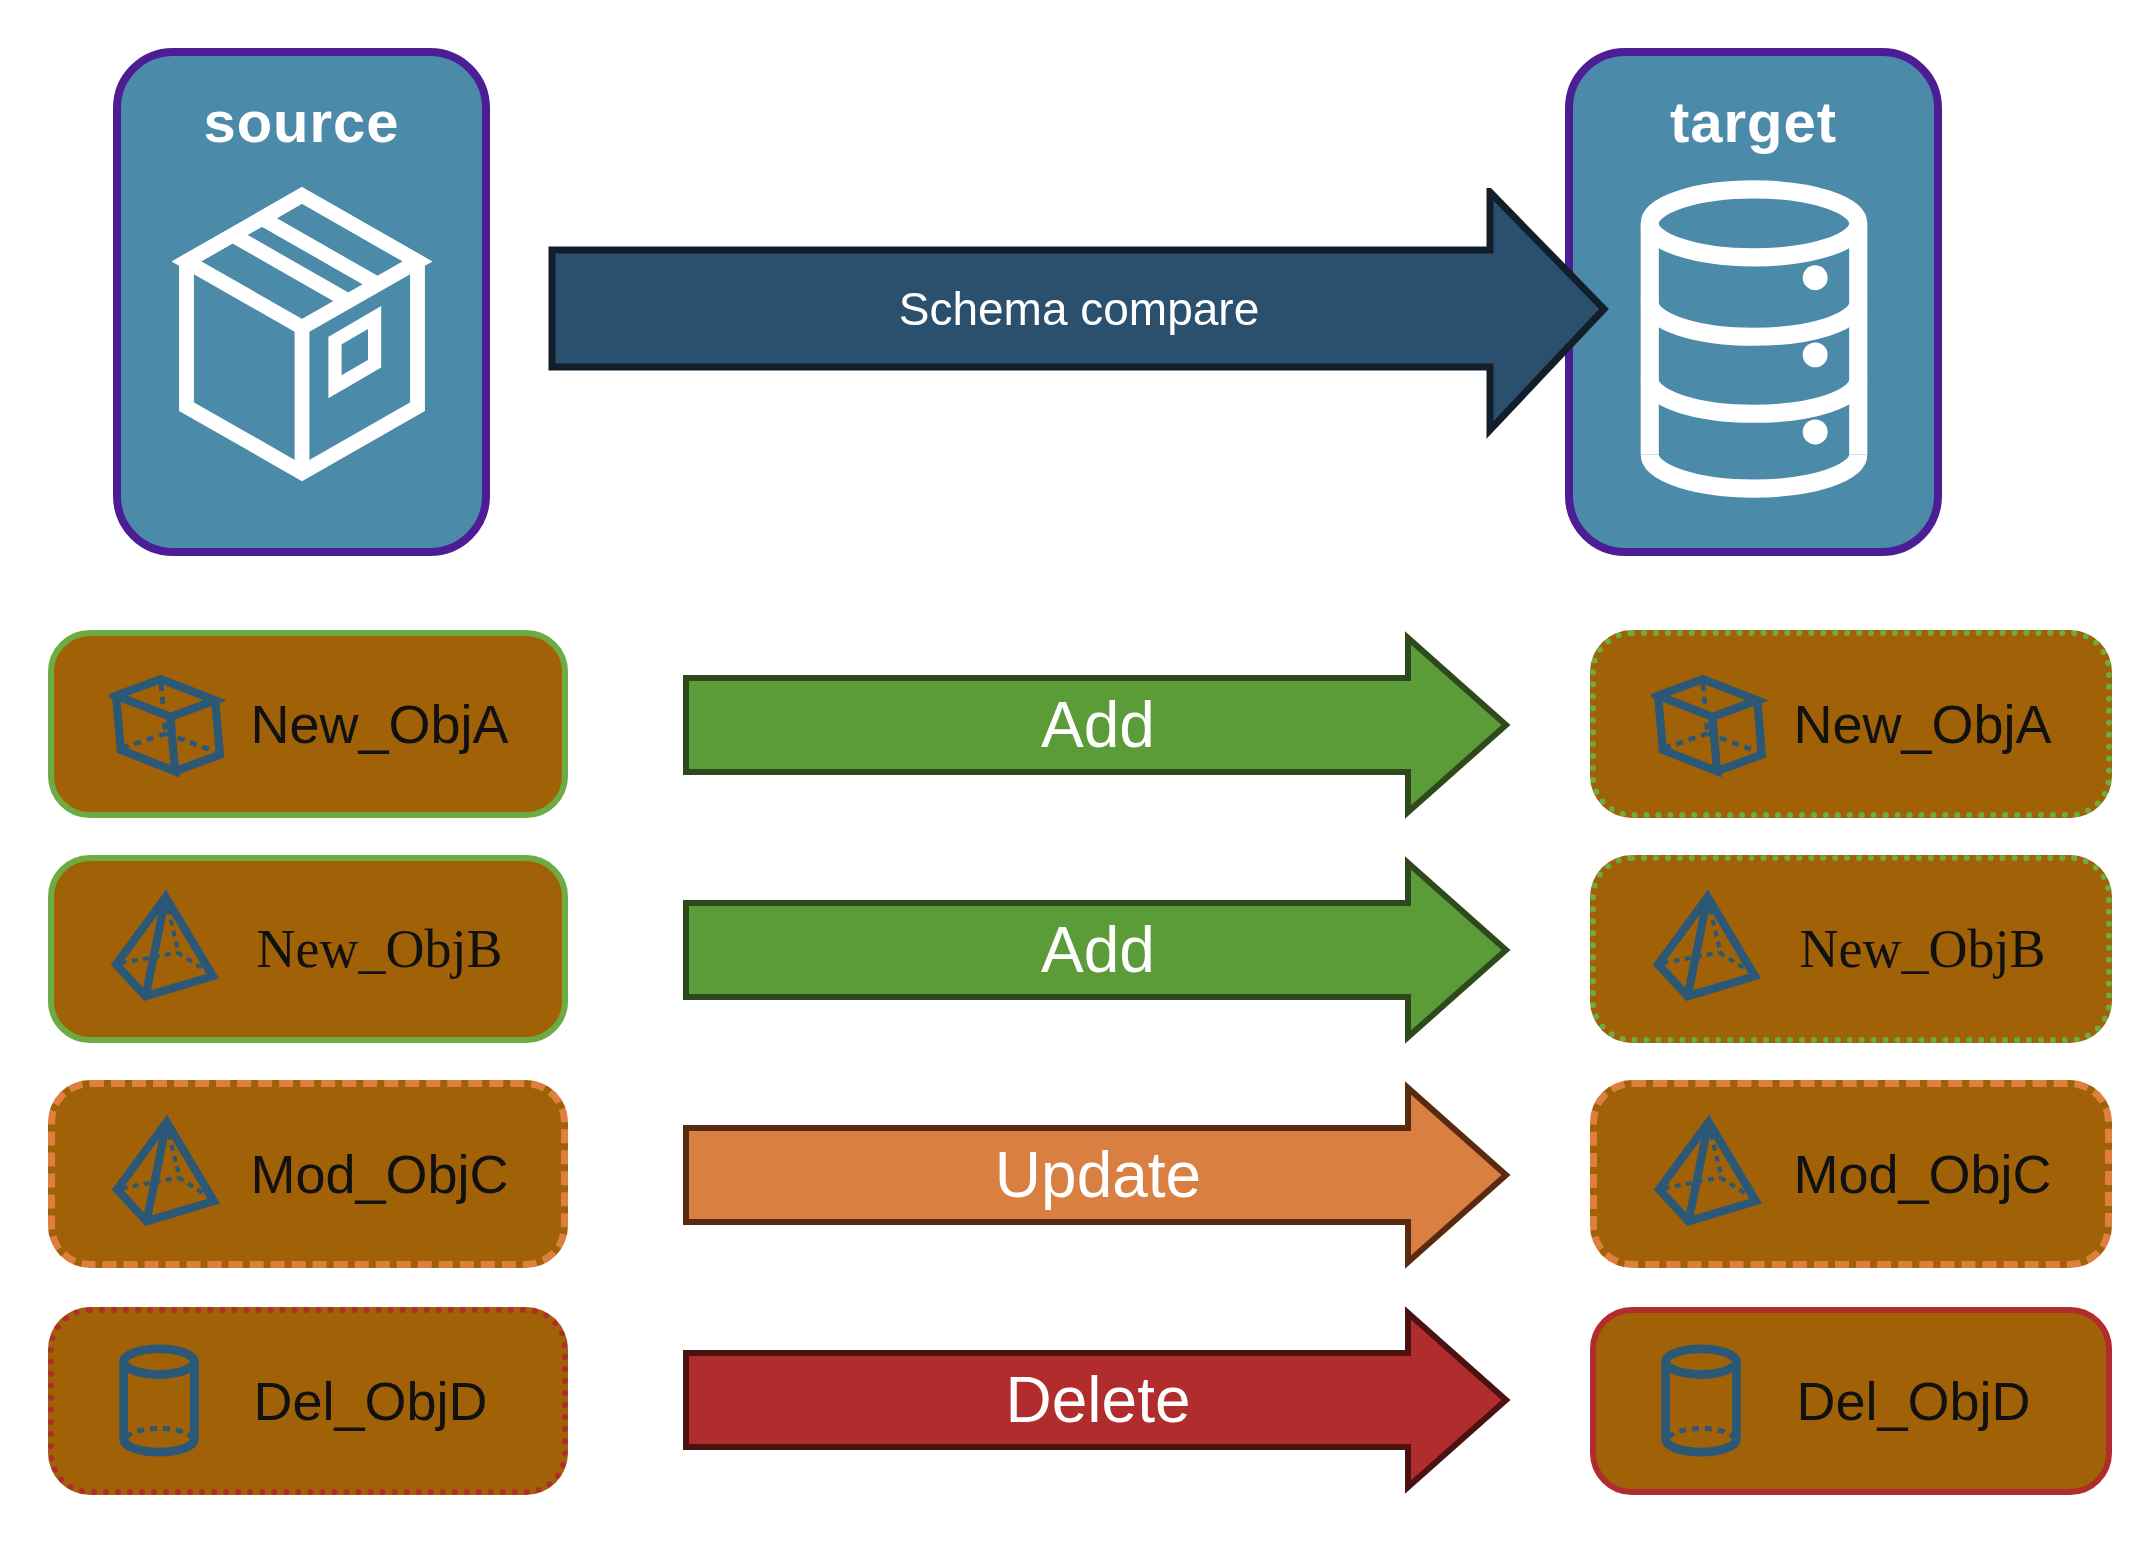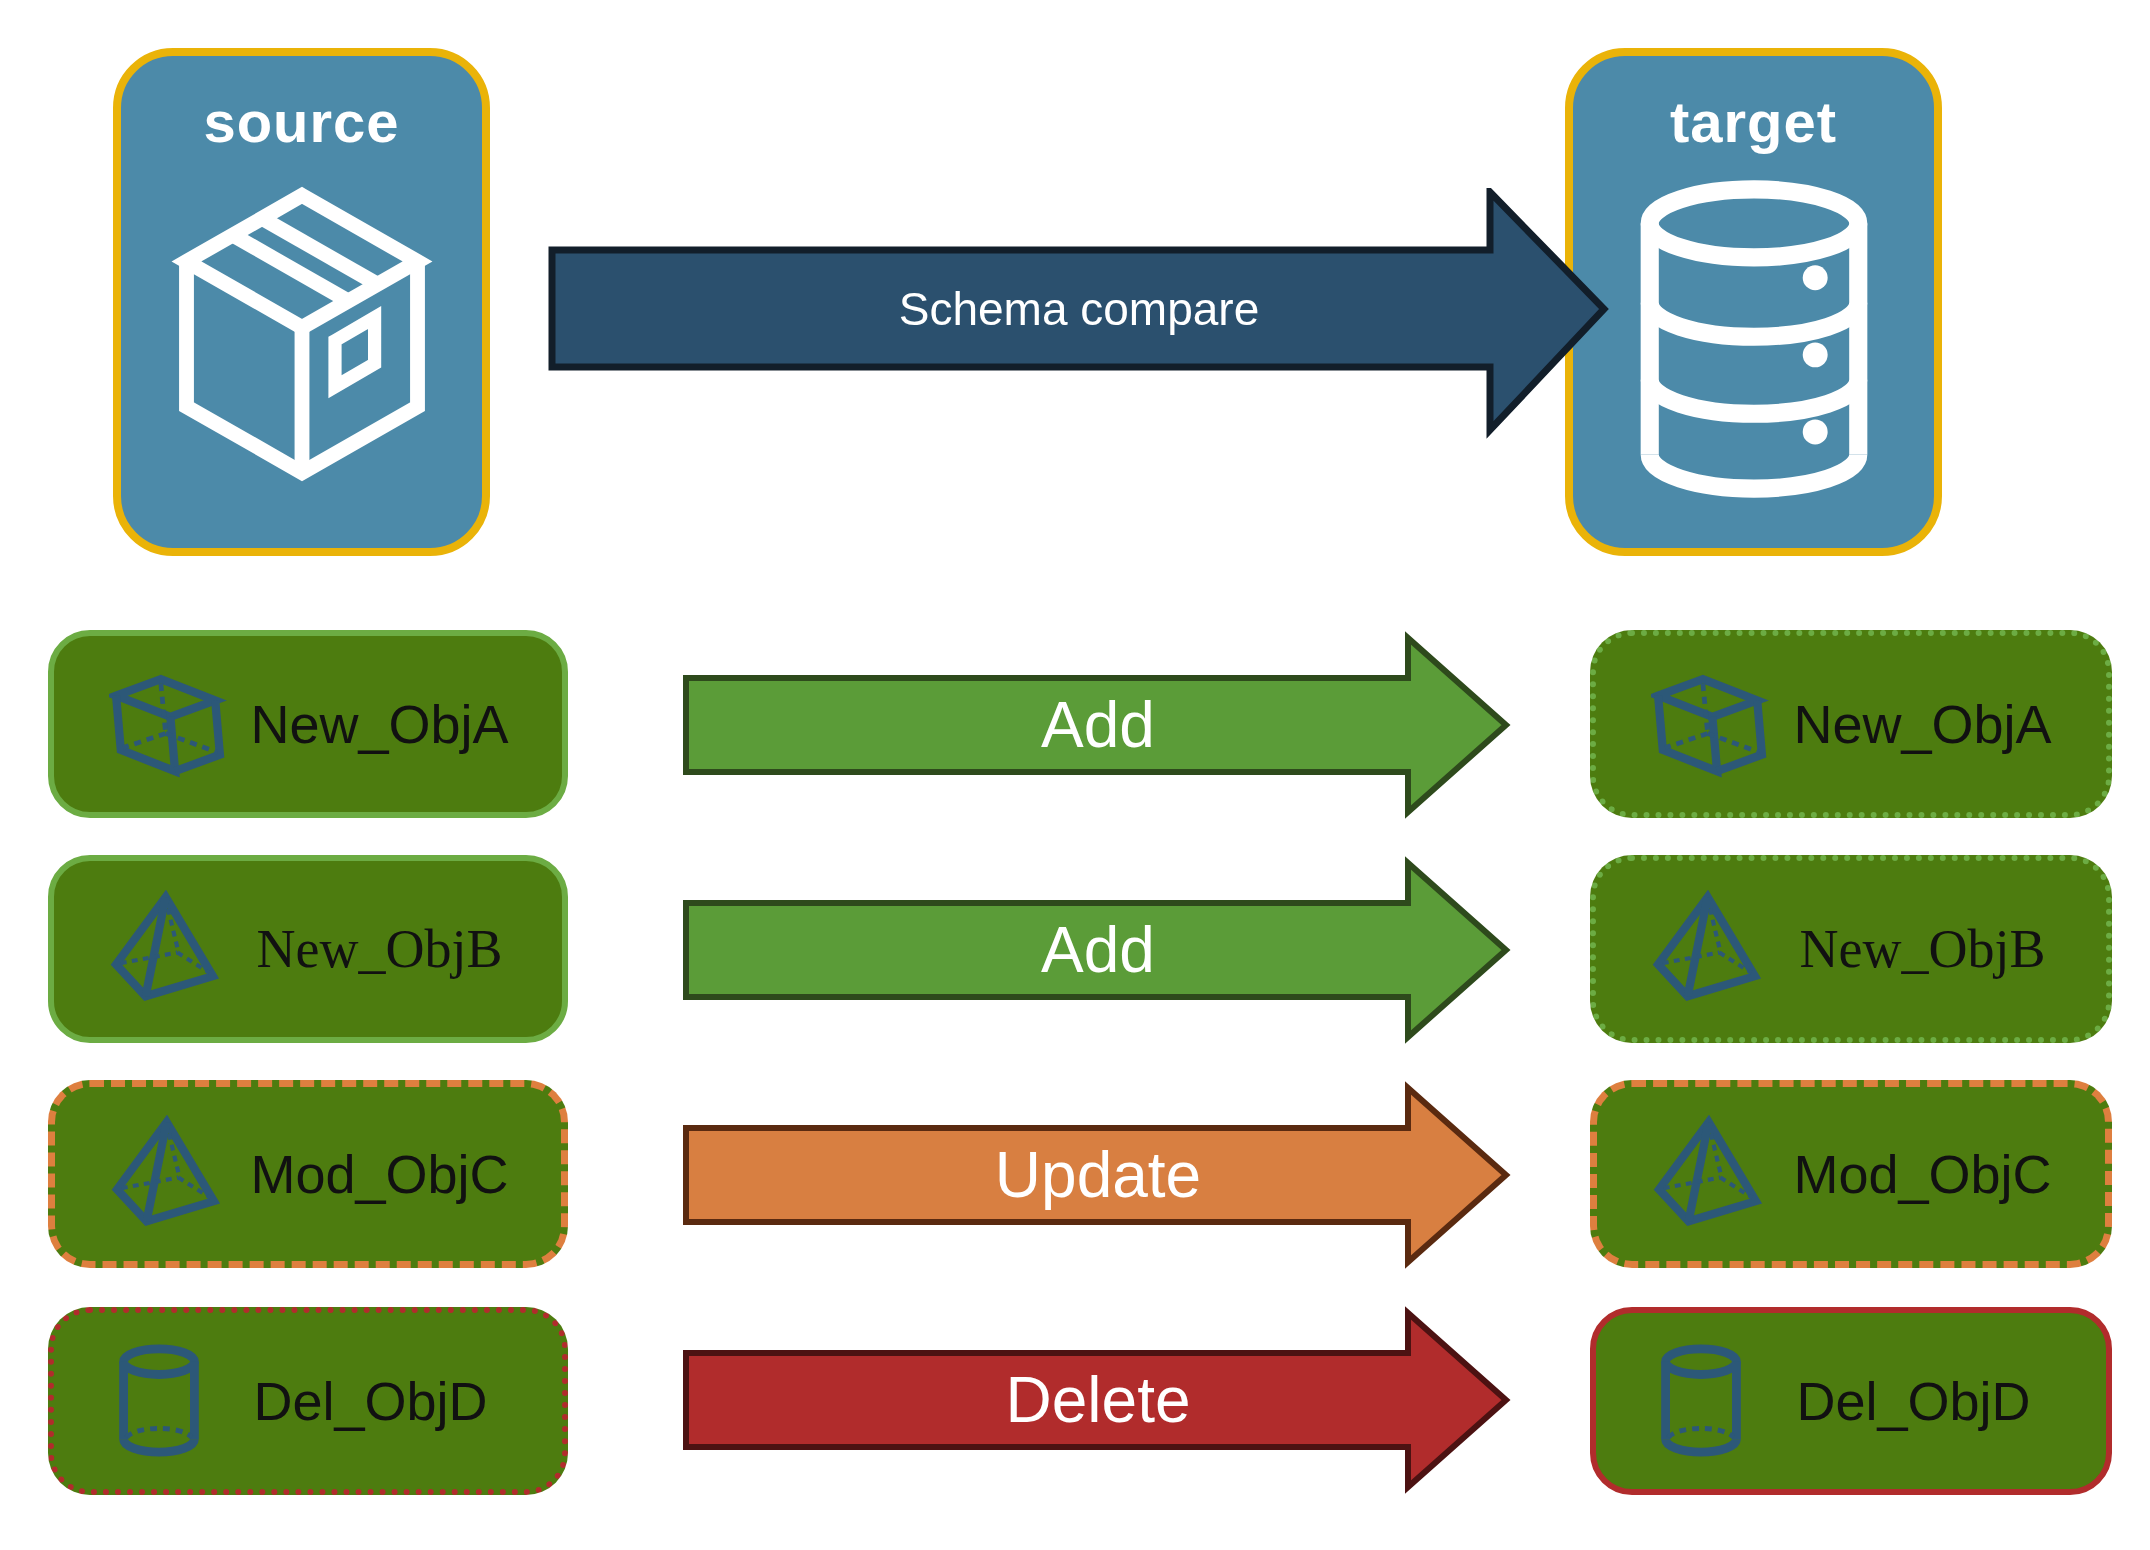--- a/index.html
+++ b/index.html
@@ -1,36 +1,36 @@
 <!DOCTYPE html>
 <html><head>
 <meta charset="utf-8">
 <style>
   html,body{margin:0;padding:0;background:#fff;}
   .canvas{position:relative;width:2150px;height:1550px;background:#ffffff;overflow:hidden;
           font-family:"Liberation Sans", sans-serif;}
 
   
   .panel{position:absolute;top:48px;width:377px;height:508px;background:#4c8aa9;
-         border:8px solid #eab308;border-radius:60px;box-sizing:border-box;
+         border:8px solid #4c1d95;border-radius:60px;box-sizing:border-box;
          display:flex;flex-direction:column;align-items:center;}
   .panel.source{left:113px;}
   .panel.target{left:1565px;}
   .panel-title{margin-top:32px;color:#ffffff;font-size:58px;font-weight:700;letter-spacing:1px;}
   .panel-icon{margin-top:14px;}
 
   
   .big-arrow{position:absolute;left:548px;top:188px;width:1062px;height:252px;}
   .big-arrow svg{position:absolute;left:0;top:0;}
   .arrow-text{position:absolute;inset:0;display:flex;align-items:center;justify-content:center;
               color:#ffffff;font-size:46px;padding-bottom:10px;box-sizing:border-box;}
 
   
   .item-box{position:absolute;width:520px;height:188px;border-radius:42px;box-sizing:border-box;
-            background:#4d7c0f;display:flex;align-items:center;}
+            background:#a16207;display:flex;align-items:center;}
   .item-box .obj-icon{margin-left:55px;flex:0 0 auto;}
   .item-label{flex:1;text-align:center;font-size:54px;color:#111111;padding-right:30px;}
 
   .col-left{left:48px;}
   .col-right{left:1590px;width:522px;}
   .row-1{top:630px;} .row-2{top:855px;font-family:Liberation Serif, serif;} .row-3{top:1080px;} .row-4{top:1307px;justify-content:center;}
 
   .style-solid-green {border:6px solid #6cac43;}
   .style-dotted-green{border:6px dotted #6cac43;}
   .style-dashed-orange{border:7px dashed #de7f3f;}

